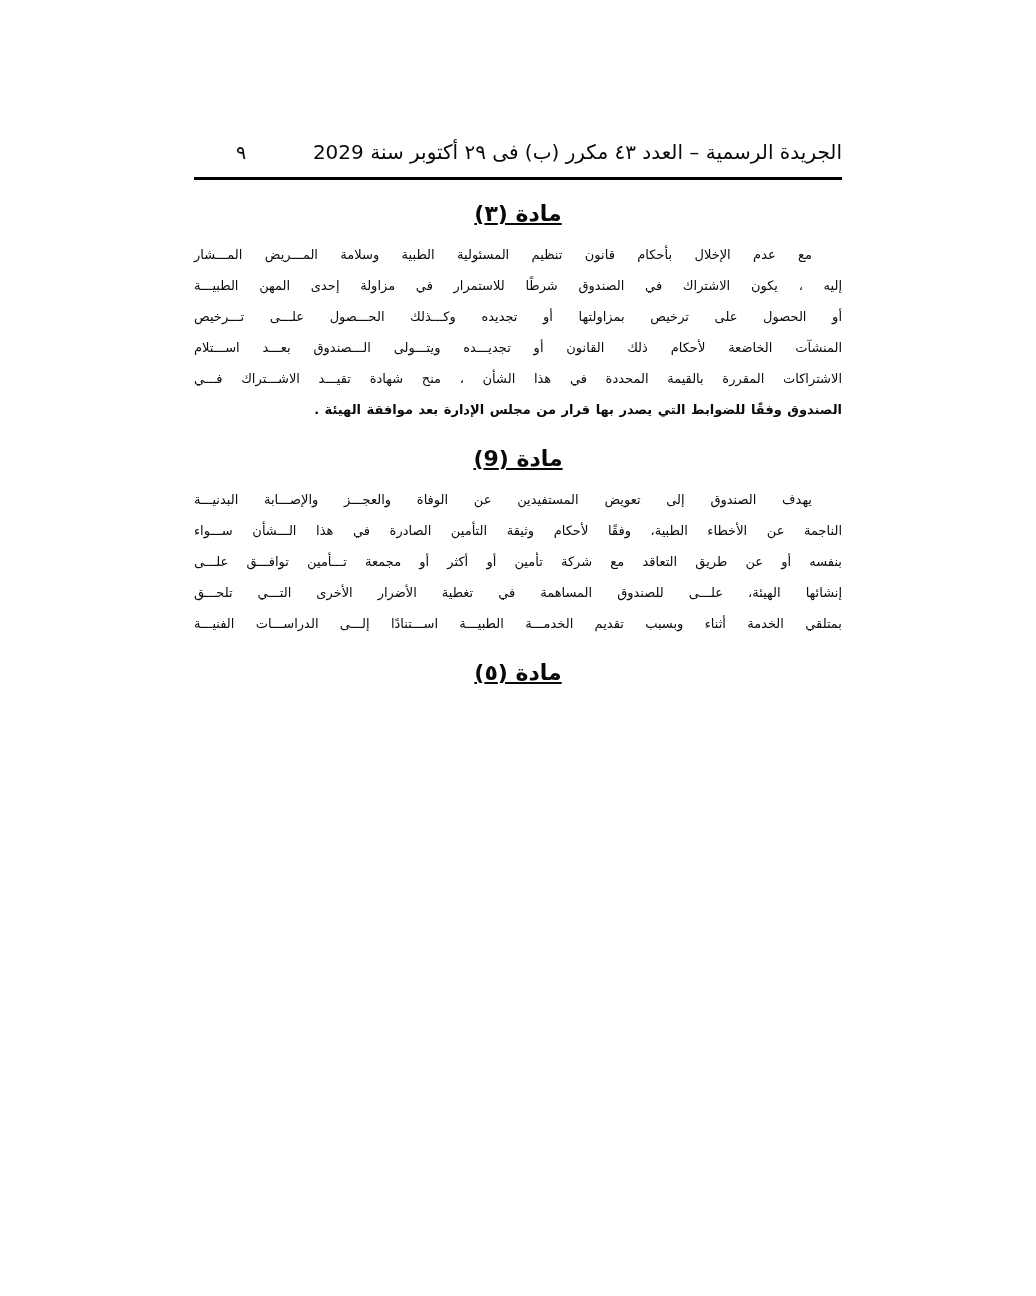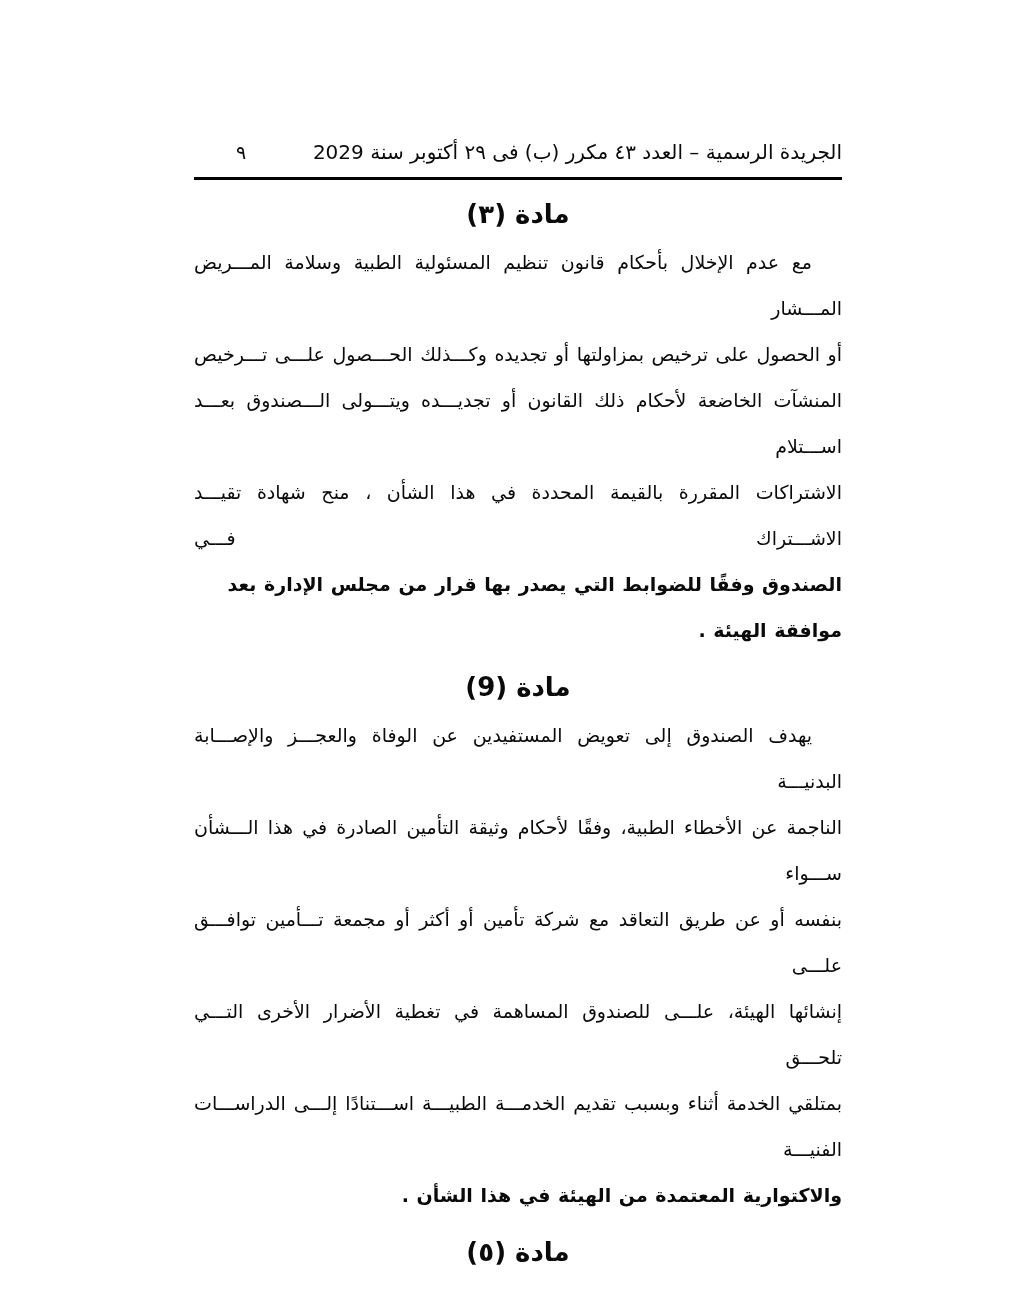--- a/index.html
+++ b/index.html
@@ -31,31 +31,32 @@
   .header .pagenum {
     padding-left: 42px;
     font-size: 19px;
   }
   .rule {
     border-bottom: 3px solid #000;
     margin-top: 11px;
     margin-bottom: 4px;
   }
   .article-title {
-    font-size: 26px;
+    font-size: 22px;
     font-weight: 700;
     text-align: center;
     margin: 14px 0 5px 0;
     line-height: 40px;
+    text-decoration: underline;
   }
   p { margin: 0; }
   .line {
     display: block;
-    font-size: 19px;
-    line-height: 46px;
+    font-size: 13px;
+    line-height: 31px;
     text-align: justify;
     text-align-last: justify;
     word-spacing: 1px;
   }
   .line.last {
     text-align: right;
     text-align-last: right;
     font-weight: bold;
   }
   .line.indent { text-indent: 30px; }
@@ -68,36 +69,36 @@
   <div class="header">
     <span class="header-title">الجريدة الرسمية – العدد ٤٣ مكرر (ب) فى ٢٩ أكتوبر سنة 2029</span>
     <span class="pagenum">٩</span>
   </div>
   <div class="rule"></div>
 
   <section>
     <h2 class="article-title">مادة (٣)</h2>
     <p>
       <span class="line indent">مع عدم الإخلال بأحكام قانون تنظيم المسئولية الطبية وسلامة المـــريض المـــشار</span>
+      <span class="line">إليه ، يكون الاشتراك في الصندوق شرطًا للاستمرار في مزاولة إحدى المهن الطبيـــة</span>
       <span class="line">أو الحصول على ترخيص بمزاولتها أو تجديده وكـــذلك الحـــصول علـــى تـــرخيص</span>
       <span class="line">المنشآت الخاضعة لأحكام ذلك القانون أو تجديـــده ويتـــولى الـــصندوق بعـــد اســـتلام</span>
       <span class="line">الاشتراكات المقررة بالقيمة المحددة في هذا الشأن ، منح شهادة تقيـــد الاشـــتراك فـــي</span>
       <span class="line last">الصندوق وفقًا للضوابط التي يصدر بها قرار من مجلس الإدارة بعد موافقة الهيئة .</span>
     </p>
   </section>
 
   <section>
     <h2 class="article-title">مادة (9)</h2>
     <p>
       <span class="line indent">يهدف الصندوق إلى تعويض المستفيدين عن الوفاة والعجـــز والإصـــابة البدنيـــة</span>
       <span class="line">الناجمة عن الأخطاء الطبية، وفقًا لأحكام وثيقة التأمين الصادرة في هذا الـــشأن ســـواء</span>
       <span class="line">بنفسه أو عن طريق التعاقد مع شركة تأمين أو أكثر أو مجمعة تـــأمين توافـــق علـــى</span>
       <span class="line">إنشائها الهيئة، علـــى للصندوق المساهمة في تغطية الأضرار الأخرى التـــي تلحـــق</span>
       <span class="line">بمتلقي الخدمة أثناء وبسبب تقديم الخدمـــة الطبيـــة اســـتنادًا إلـــى الدراســـات الفنيـــة</span>
-      <span class="line last">والاكتوارية المعتمدة من الهيئة في هذا الشأن .</span>
     </p>
   </section>
 
   <section>
     <h2 class="article-title">مادة (٥)</h2>
 
   </section>
 
 </div>
 

